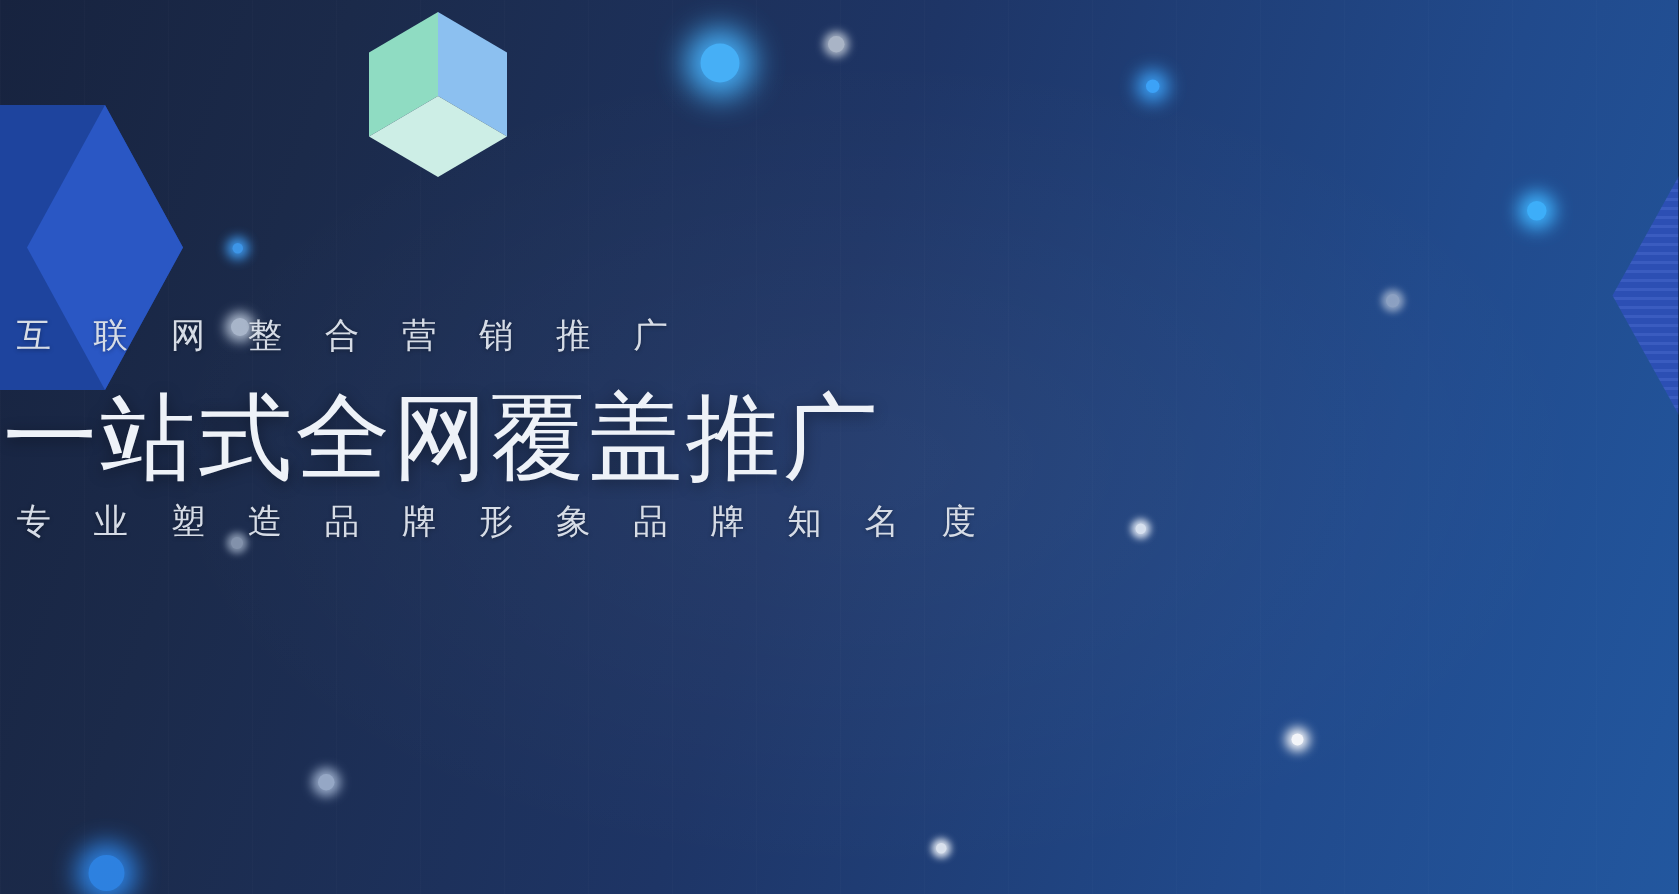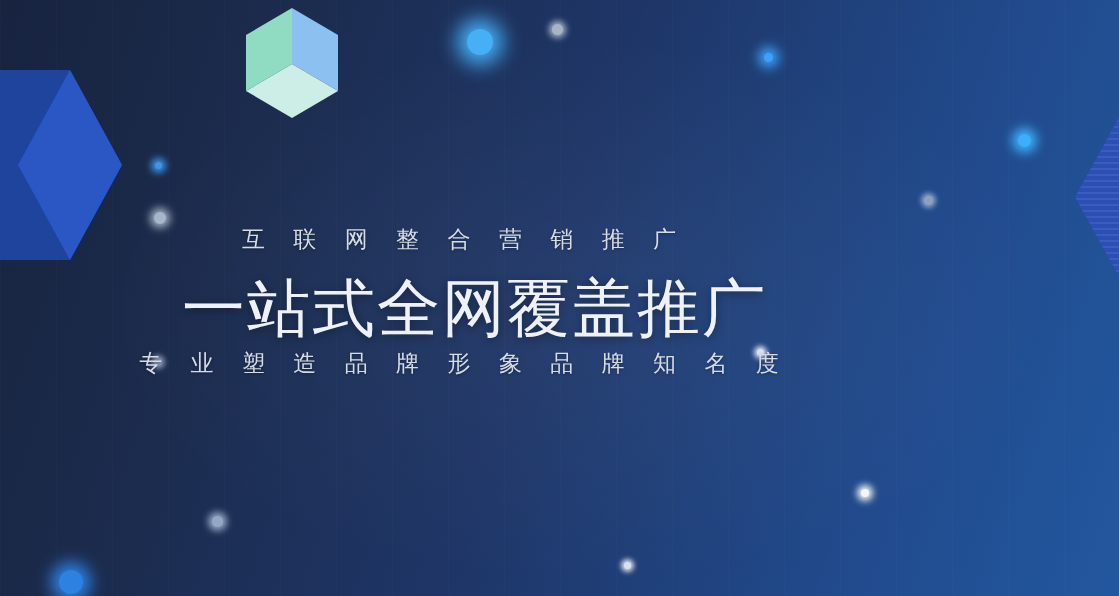--- a/index.html
+++ b/index.html
@@ -56,43 +56,41 @@
   .dot {
     position: absolute;
     border-radius: 50%;
     pointer-events: none;
   }
 
   
   #textblock {
     position: absolute;
     left: 0;
-    top: 222px;
+    top: 206px;
     width: 918px;
-    text-align: center;
   }
   #eyebrow {
     font-size: 23px;
     line-height: 34px;
     letter-spacing: 11px;
     text-indent: 11px;
     color: #d6dce6;
     font-weight: 400;
     text-shadow: 0 1px 3px rgba(0,0,0,0.35);
   }
   #headline {
     margin-top: 14px;
     font-size: 63px;
     line-height: 76px;
     letter-spacing: 2px;
     text-indent: 2px;
     color: #eef2f8;
     font-weight: 400;
     text-shadow: 0 2px 10px rgba(0,0,0,0.40);
-    margin-left: 29px;
   }
   #tagline {
     font-size: 23px;
     line-height: 34px;
     letter-spacing: 11px;
     text-indent: 11px;
     color: #d6dce6;
     font-weight: 400;
     text-shadow: 0 1px 3px rgba(0,0,0,0.35);
   }

